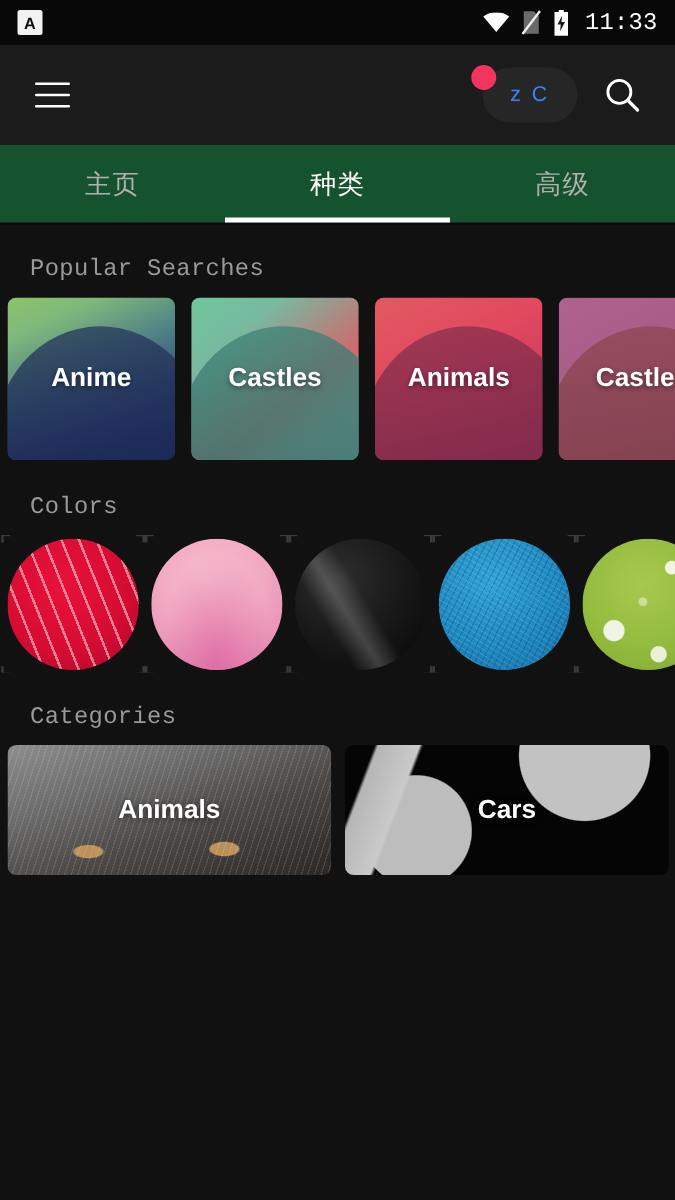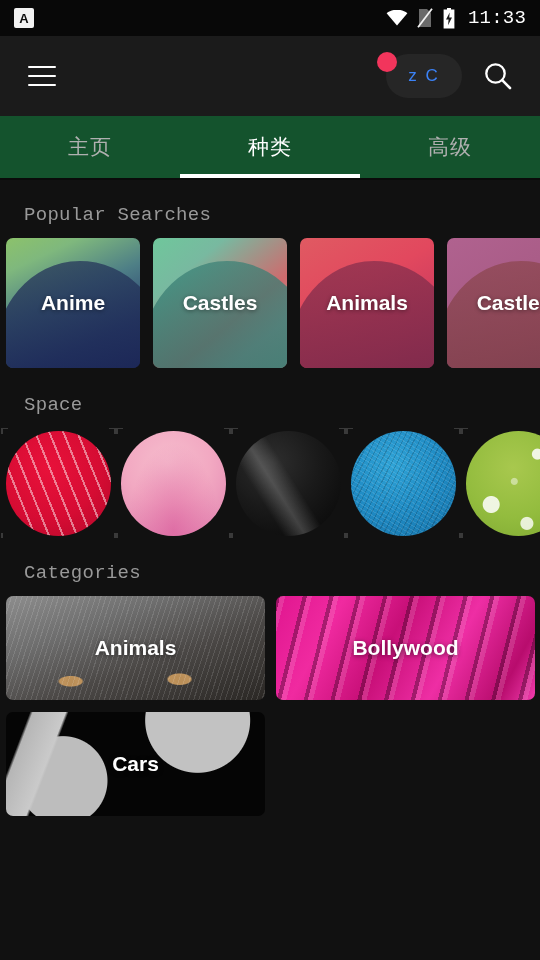--- a/index.html
+++ b/index.html
@@ -467,21 +467,21 @@
       </div>
 
       <div class="pop-card">
         <div class="grad art-castles-g"></div>
         <div class="wave art-castles-w"></div>
         <div class="label">Castles</div>
       </div>
 
     </div>
 
-    <div class="section-title">Space</div>
+    <div class="section-title">Colors</div>
     <div class="colors-row">
 
       <div class="color-wrap">
         <div class="crop-mark cm-tl"></div>
         <div class="crop-mark cm-tr"></div>
         <div class="crop-mark cm-bl"></div>
         <div class="crop-mark cm-br"></div>
         <div class="color-circle">
           <div class="base art-c-red"></div>
           <div class="tex tex-streaks"></div>
@@ -535,25 +535,20 @@
     <div class="section-title">Categories</div>
     <div class="cat-grid">
 
       <div class="cat-card">
         <div class="bg art-cat-animals"></div>
         <div class="fx fx-fur"></div>
         <div class="label">Animals</div>
       </div>
 
 
-      <div class="cat-card">
-        <div class="bg art-cat-bolly"></div>
-        <div class="fx fx-folds"></div>
-        <div class="label">Bollywood</div>
-      </div>
 
       <div class="cat-card">
         <div class="bg art-cat-logos"></div>
         <div class="fx fx-logos"></div>
         <div class="label">Cars</div>
       </div>
 
 
 
     </div>

